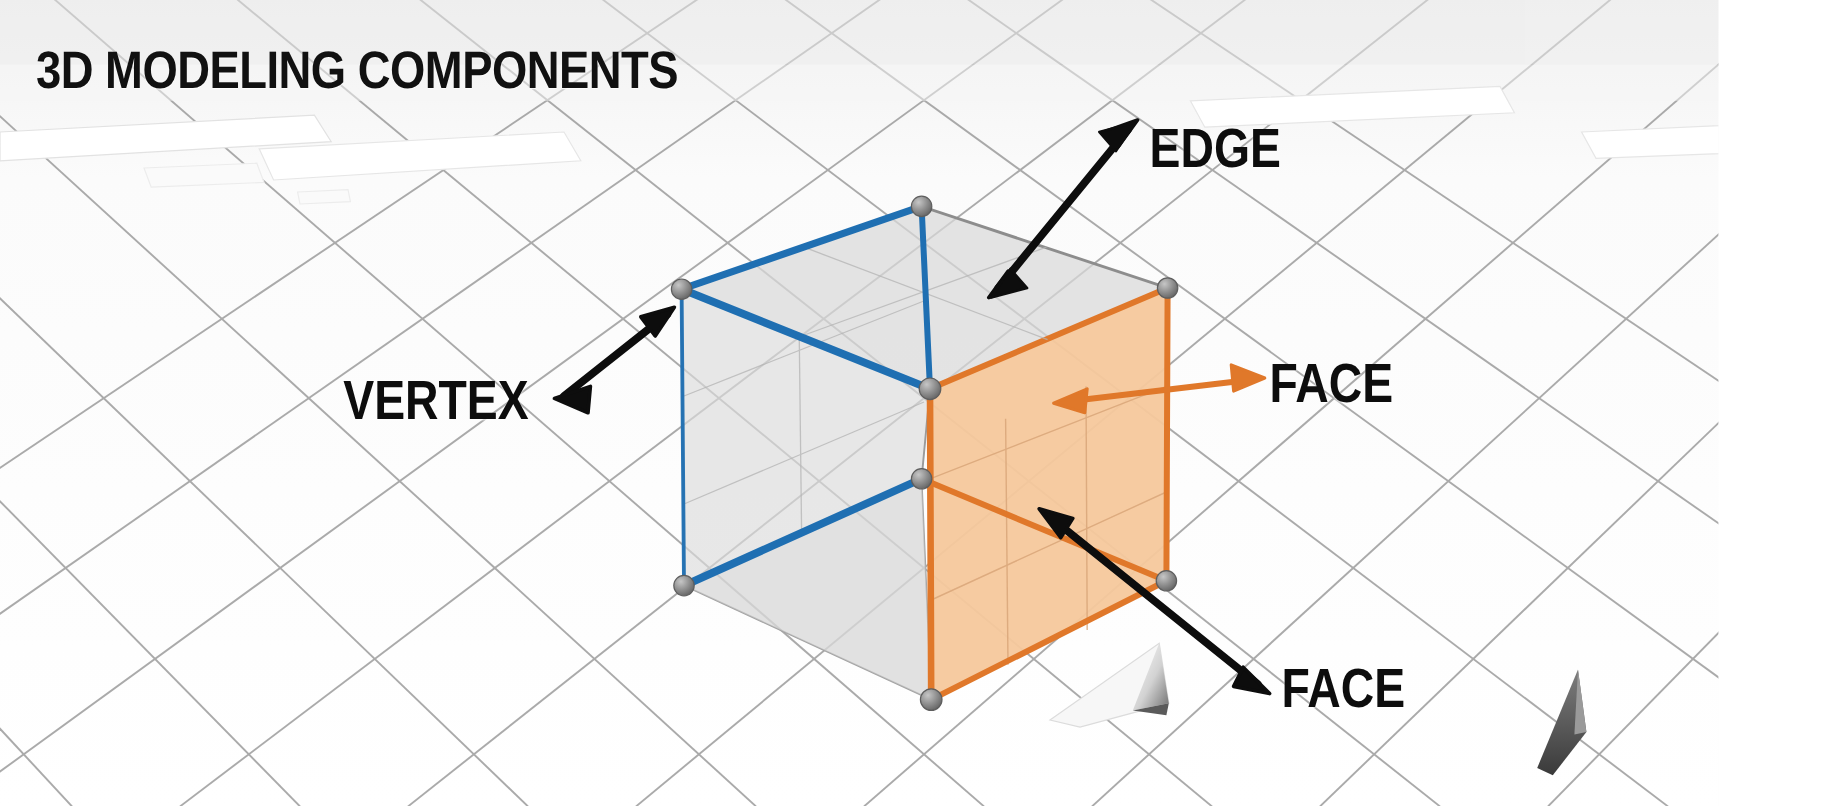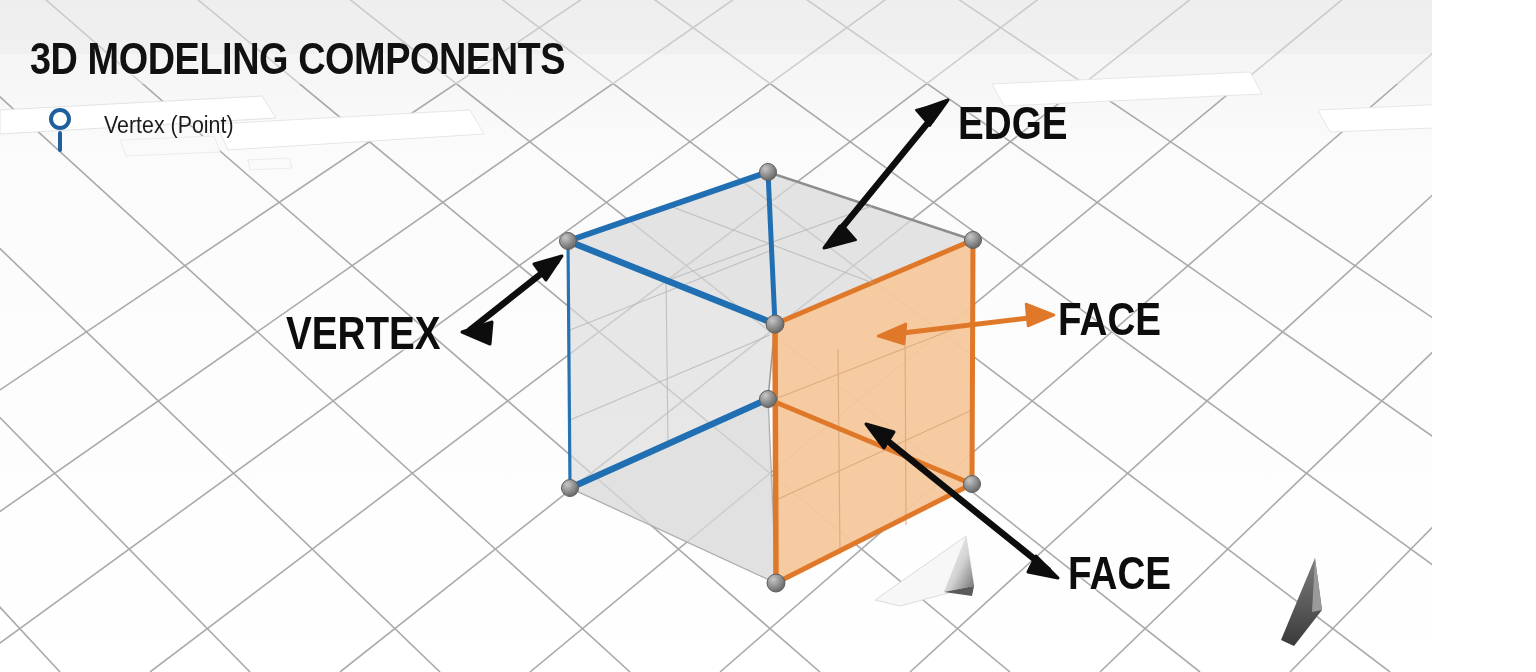--- a/index.html
+++ b/index.html
@@ -254,27 +254,20 @@
       <line x1="470" y1="330" x2="556" y2="262"></line>
       <path d="M 462 332 L 492 322 L 490 344 Z" stroke-width="3" stroke-linejoin="round"></path>
       <path d="M 562 256 L 534 264 L 546 280 Z" stroke-width="3" stroke-linejoin="round"></path>
     </g>
   </svg>
 
   <div class="title">3D MODELING COMPONENTS</div>
 
   <div class="legend">
 
-    <div class="legend-row">
-      <svg class="legend-icon" viewBox="0 0 56 52">
-        <circle cx="22" cy="15" r="9" fill="none" stroke="#1f5f9e" stroke-width="4"></circle>
-        <line x1="22" y1="29" x2="22" y2="46" stroke="#1f5f9e" stroke-width="4" stroke-linecap="round"></line>
-      </svg>
-      <span class="legend-label">Vertex (Point)</span>
-    </div>
 
 
   </div>
 
   <div class="callout" id="callout-edge">EDGE</div>
 
   <div class="callout" id="callout-face-r">FACE</div>
 
   <div class="callout" id="callout-face-b">FACE</div>
 

